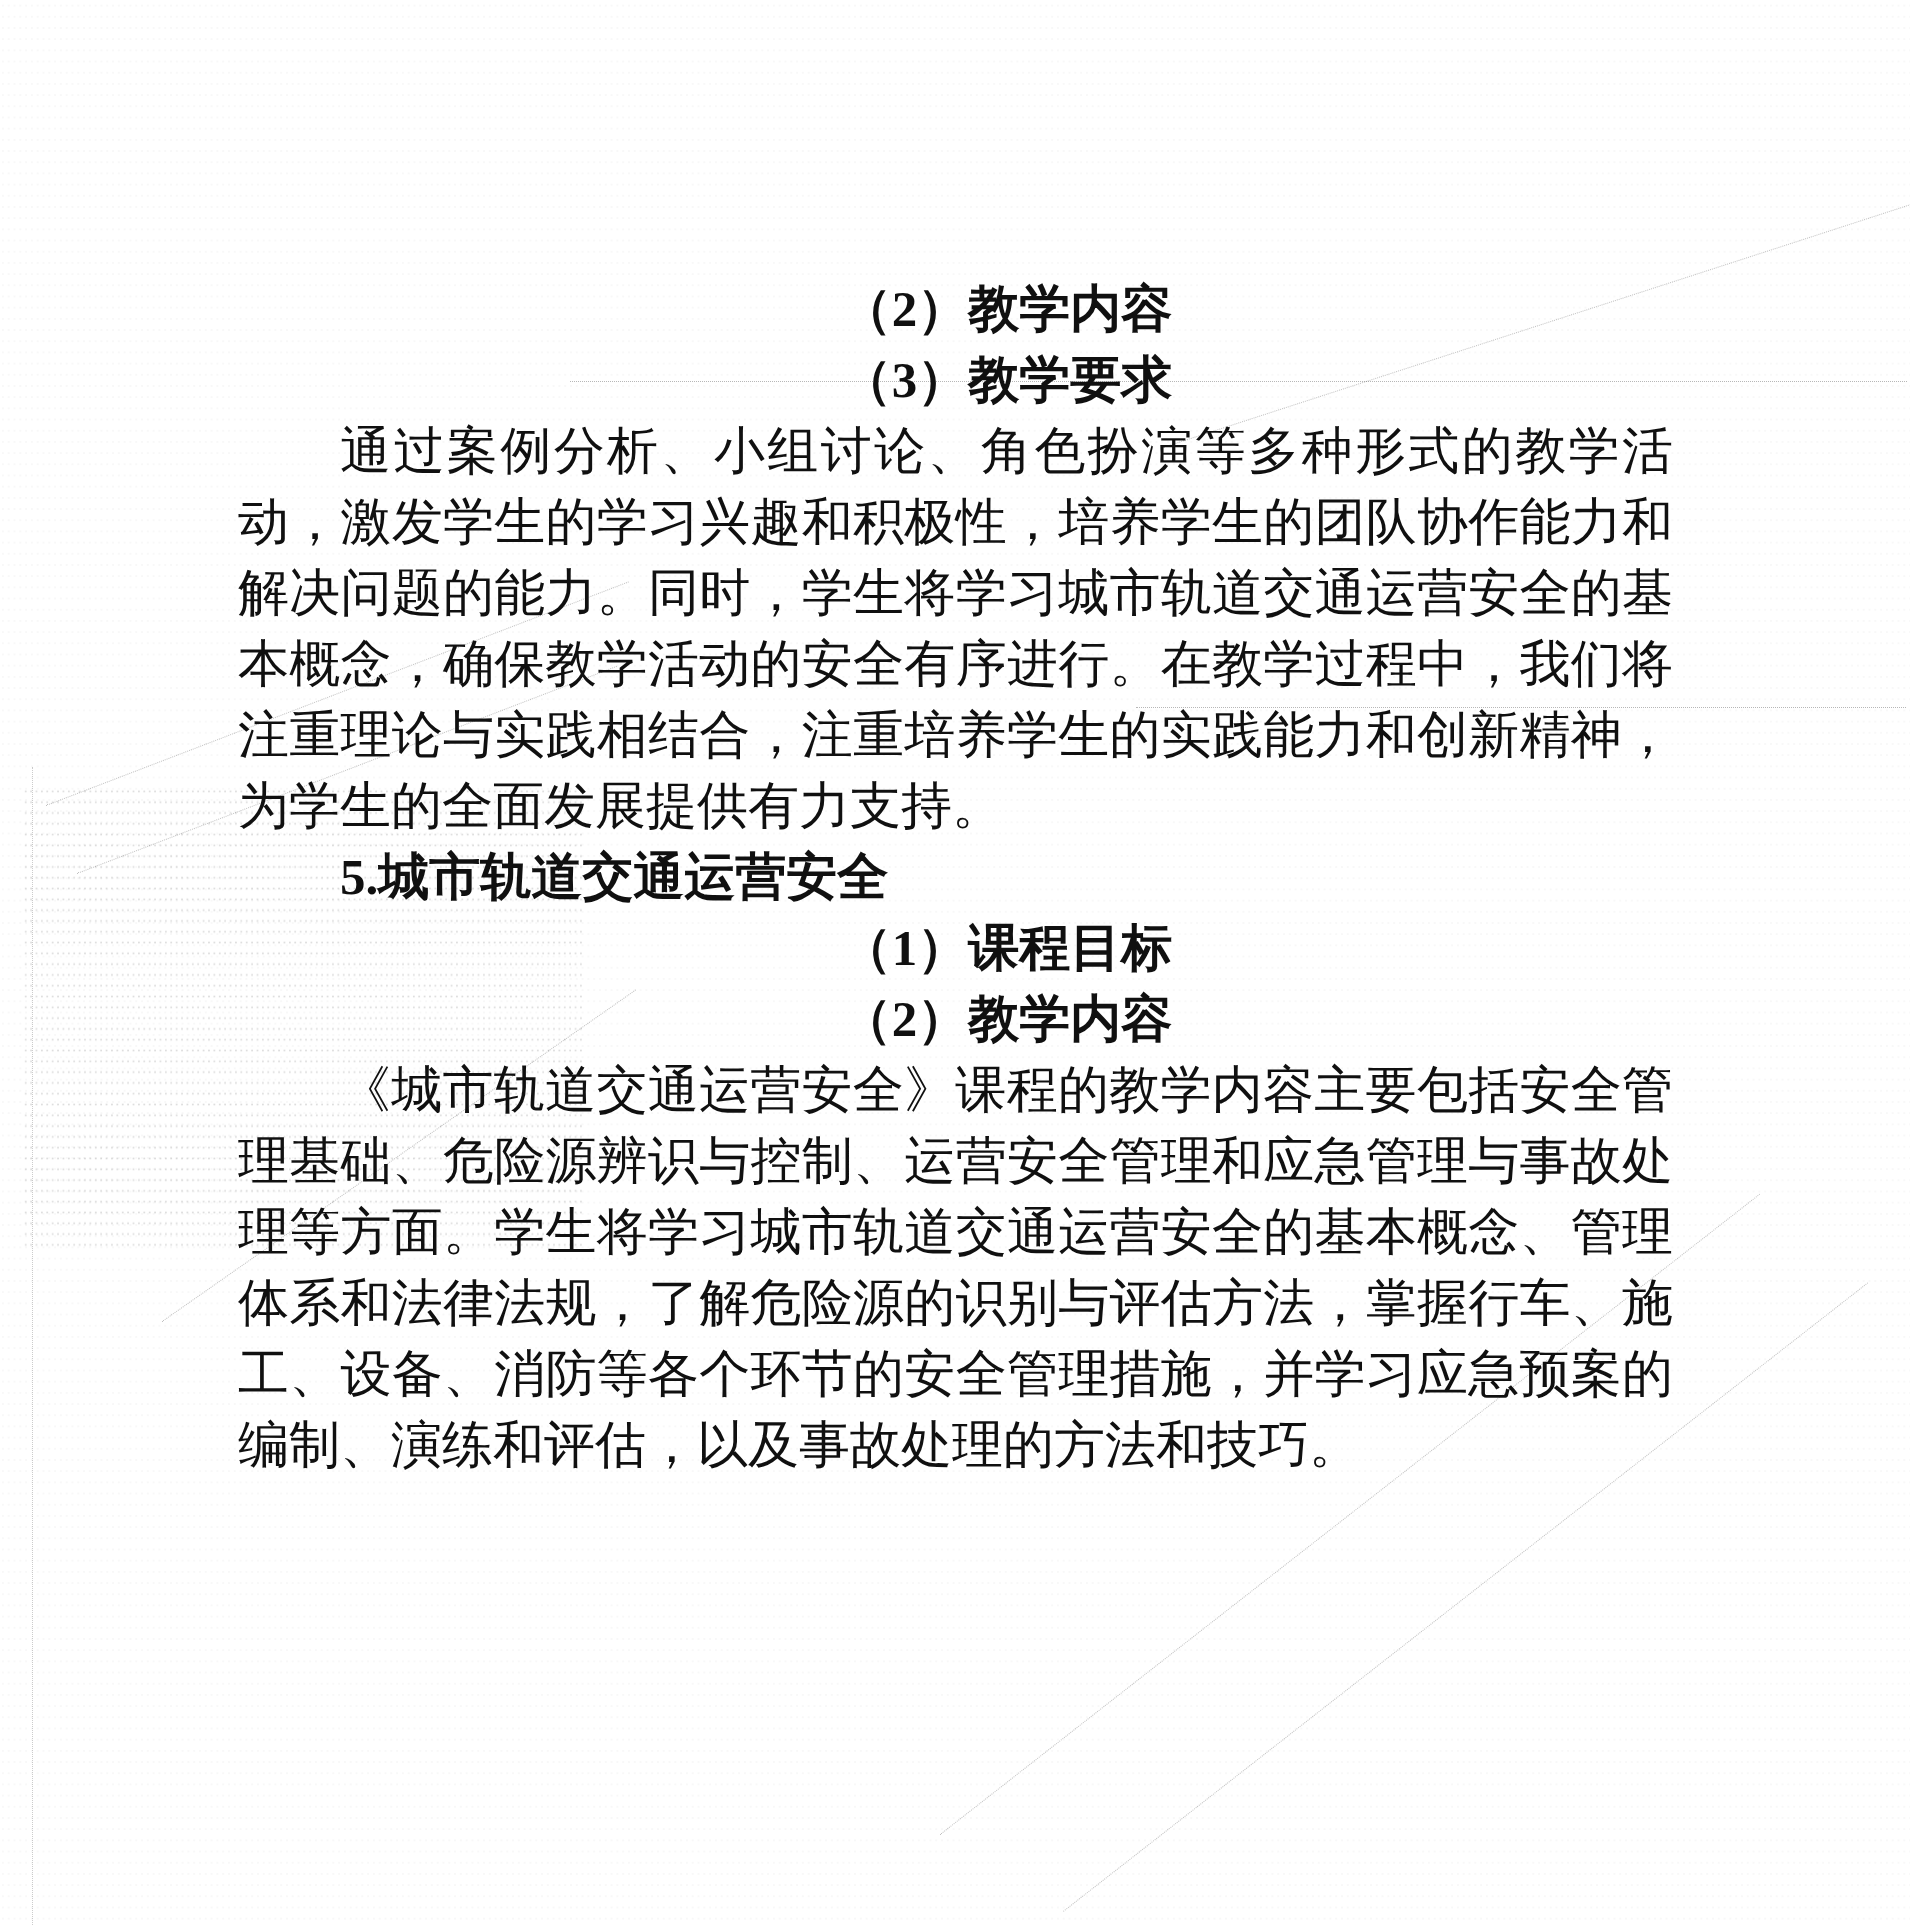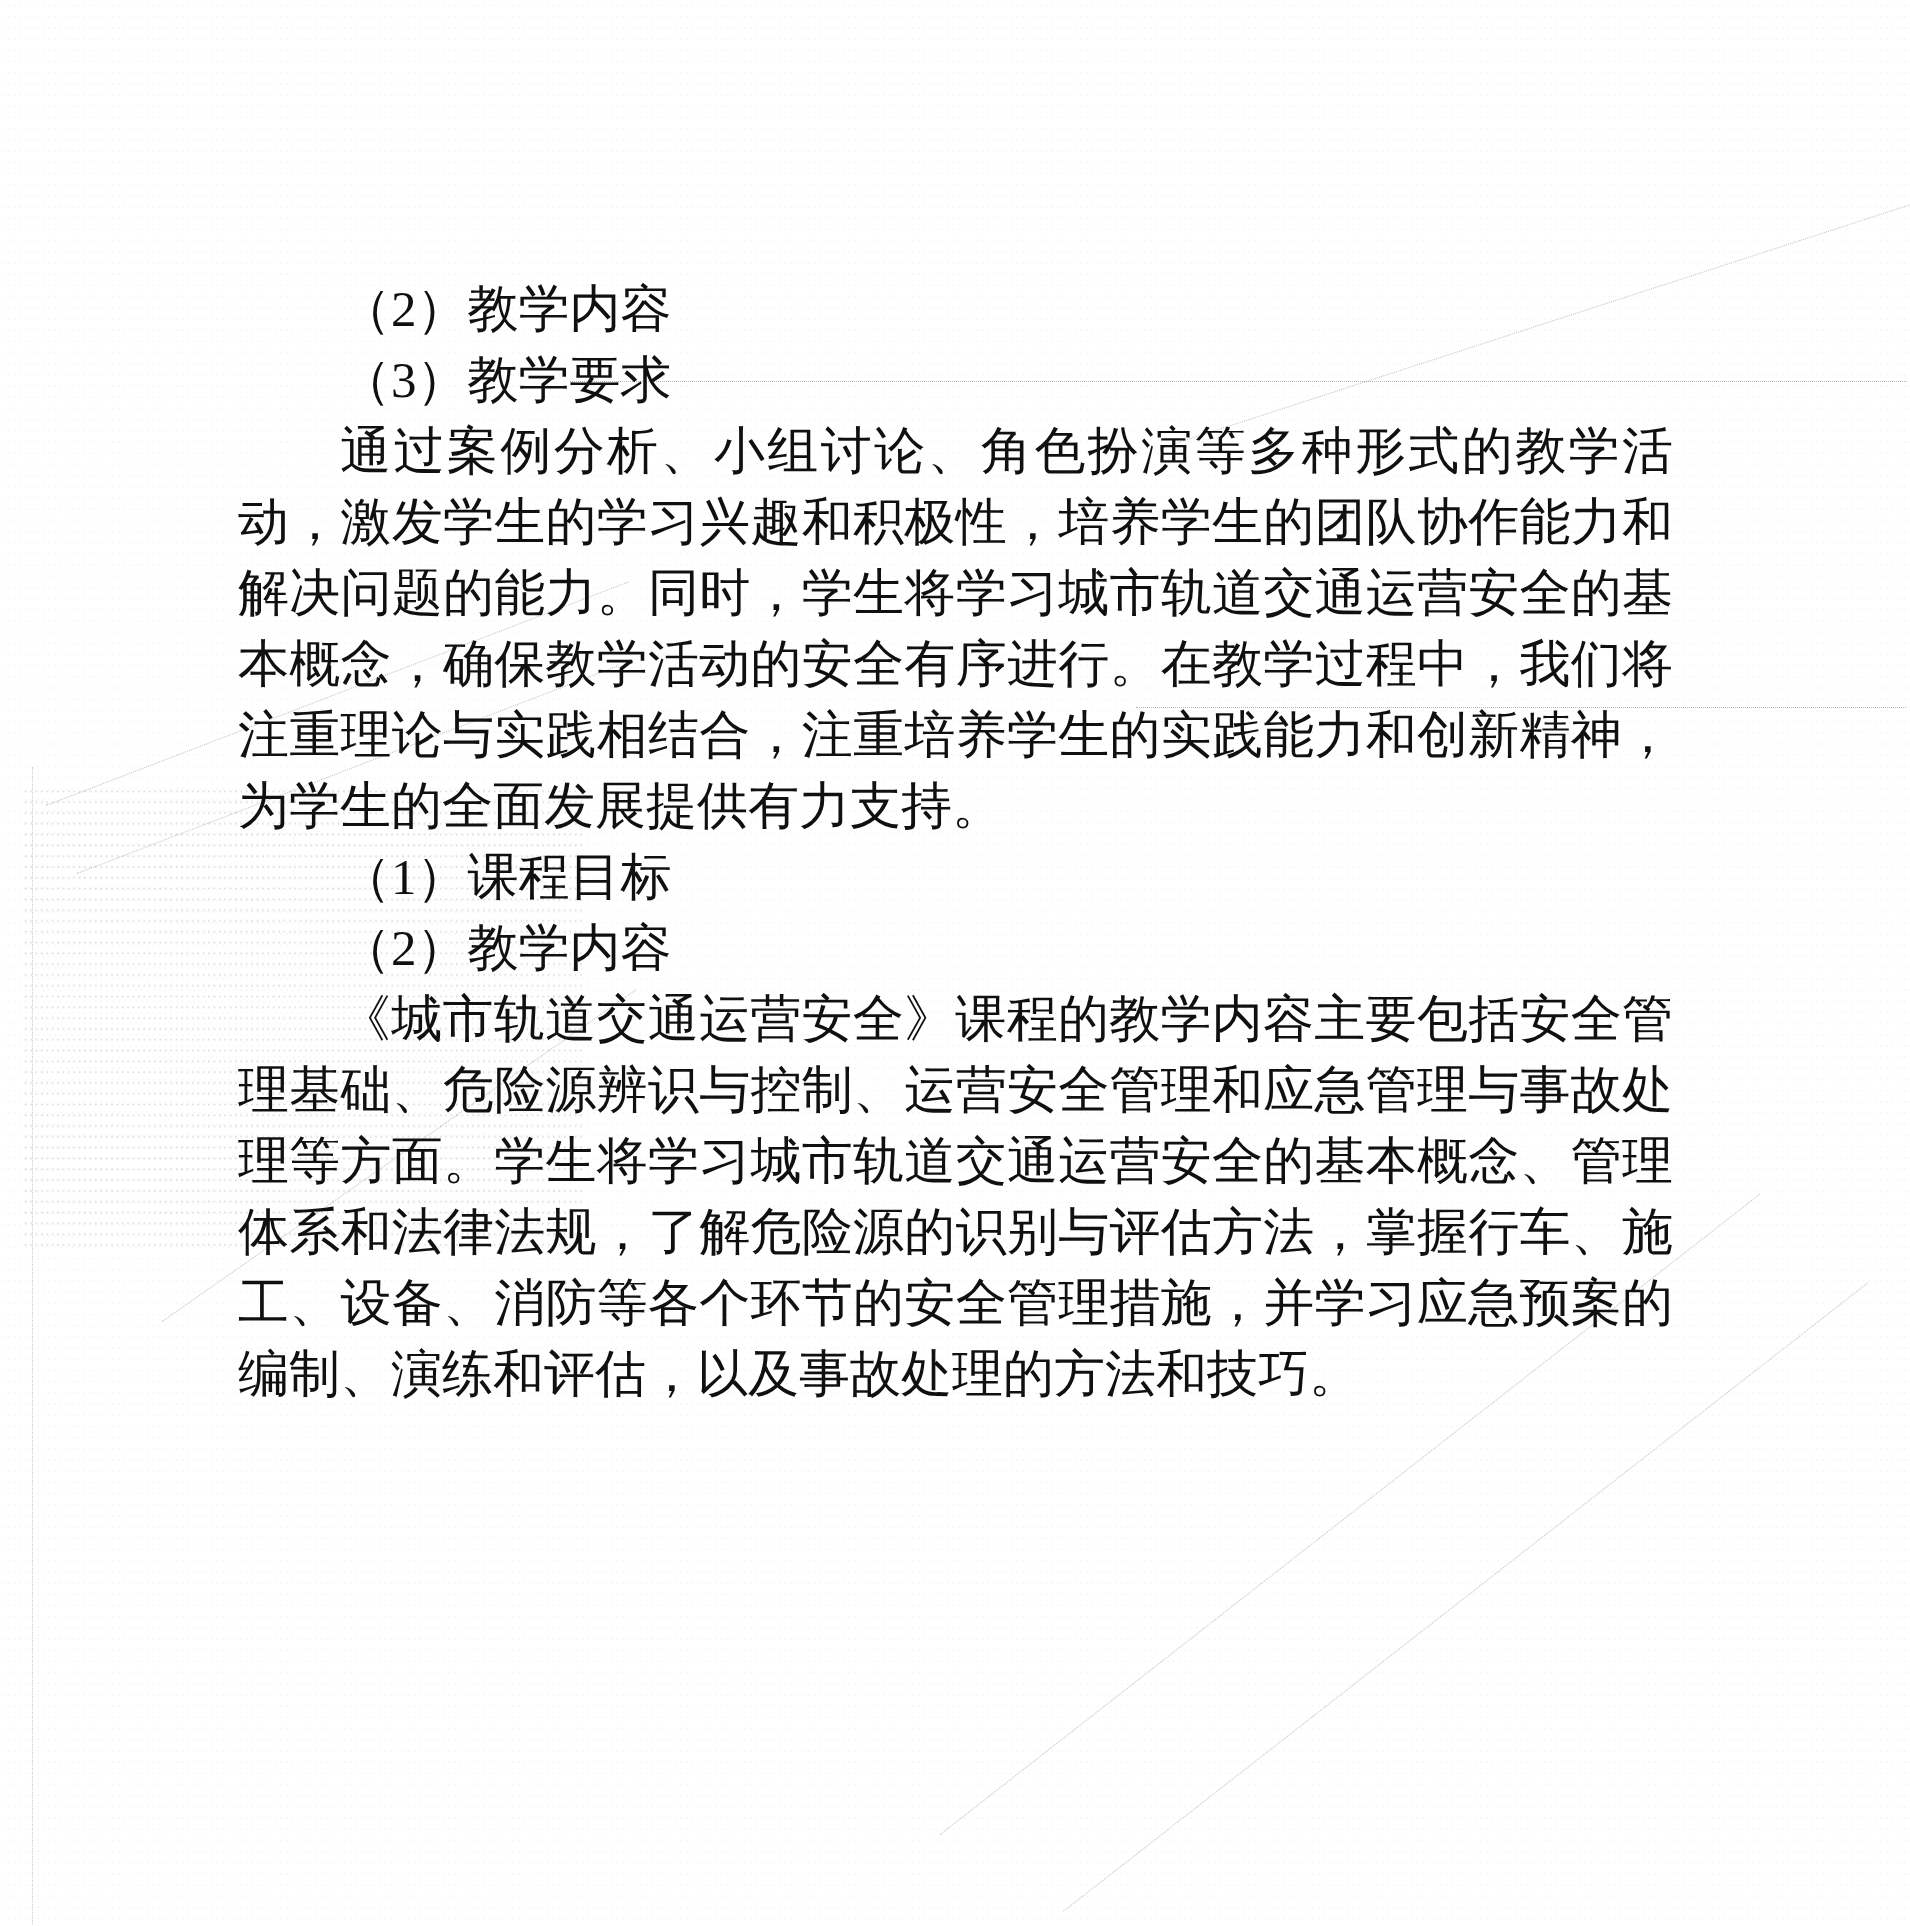--- a/index.html
+++ b/index.html
@@ -46,21 +46,21 @@
     font-size:51px;
     line-height:71px;
     text-align:justify;
     letter-spacing:0;
   }
   .textblock p{
     margin:0;
     text-indent:2em;
     text-align:justify;
   }
-  .textblock p.subheading{text-align:left;}
+  .textblock p.subheading{text-align:center;font-weight:bold;}
   .textblock p.bold-heading{font-weight:700;text-align:left;}
 </style>
 </head>
 <body>
 
 <div class="page">
 
   <div class="noise-layer dots-all"></div>
   <div class="noise-layer dots-band-left"></div>
 
@@ -72,20 +72,21 @@
   <div class="noise-layer diag d7"></div>
   <div class="noise-layer diag d8"></div>
   <div class="vline"></div>
   <div class="hseg h1"></div>
   <div class="hseg h2"></div>
 
   <div class="textblock">
     <p class="subheading">（2）教学内容</p>
     <p class="subheading">（3）教学要求</p>
     <p class="body">通过案例分析、小组讨论、角色扮演等多种形式的教学活动，激发学生的学习兴趣和积极性，培养学生的团队协作能力和解决问题的能力。同时，学生将学习城市轨道交通运营安全的基本概念，确保教学活动的安全有序进行。在教学过程中，我们将注重理论与实践相结合，注重培养学生的实践能力和创新精神，为学生的全面发展提供有力支持。</p>
+    <p class="bold-heading">5.城市轨道交通运营安全</p>
     <p class="subheading">（1）课程目标</p>
     <p class="subheading">（2）教学内容</p>
     <p class="body">《城市轨道交通运营安全》课程的教学内容主要包括安全管理基础、危险源辨识与控制、运营安全管理和应急管理与事故处理等方面。学生将学习城市轨道交通运营安全的基本概念、管理体系和法律法规，了解危险源的识别与评估方法，掌握行车、施工、设备、消防等各个环节的安全管理措施，并学习应急预案的编制、演练和评估，以及事故处理的方法和技巧。</p>
 
   </div>
 
 </div>
 
 
 </body></html>

